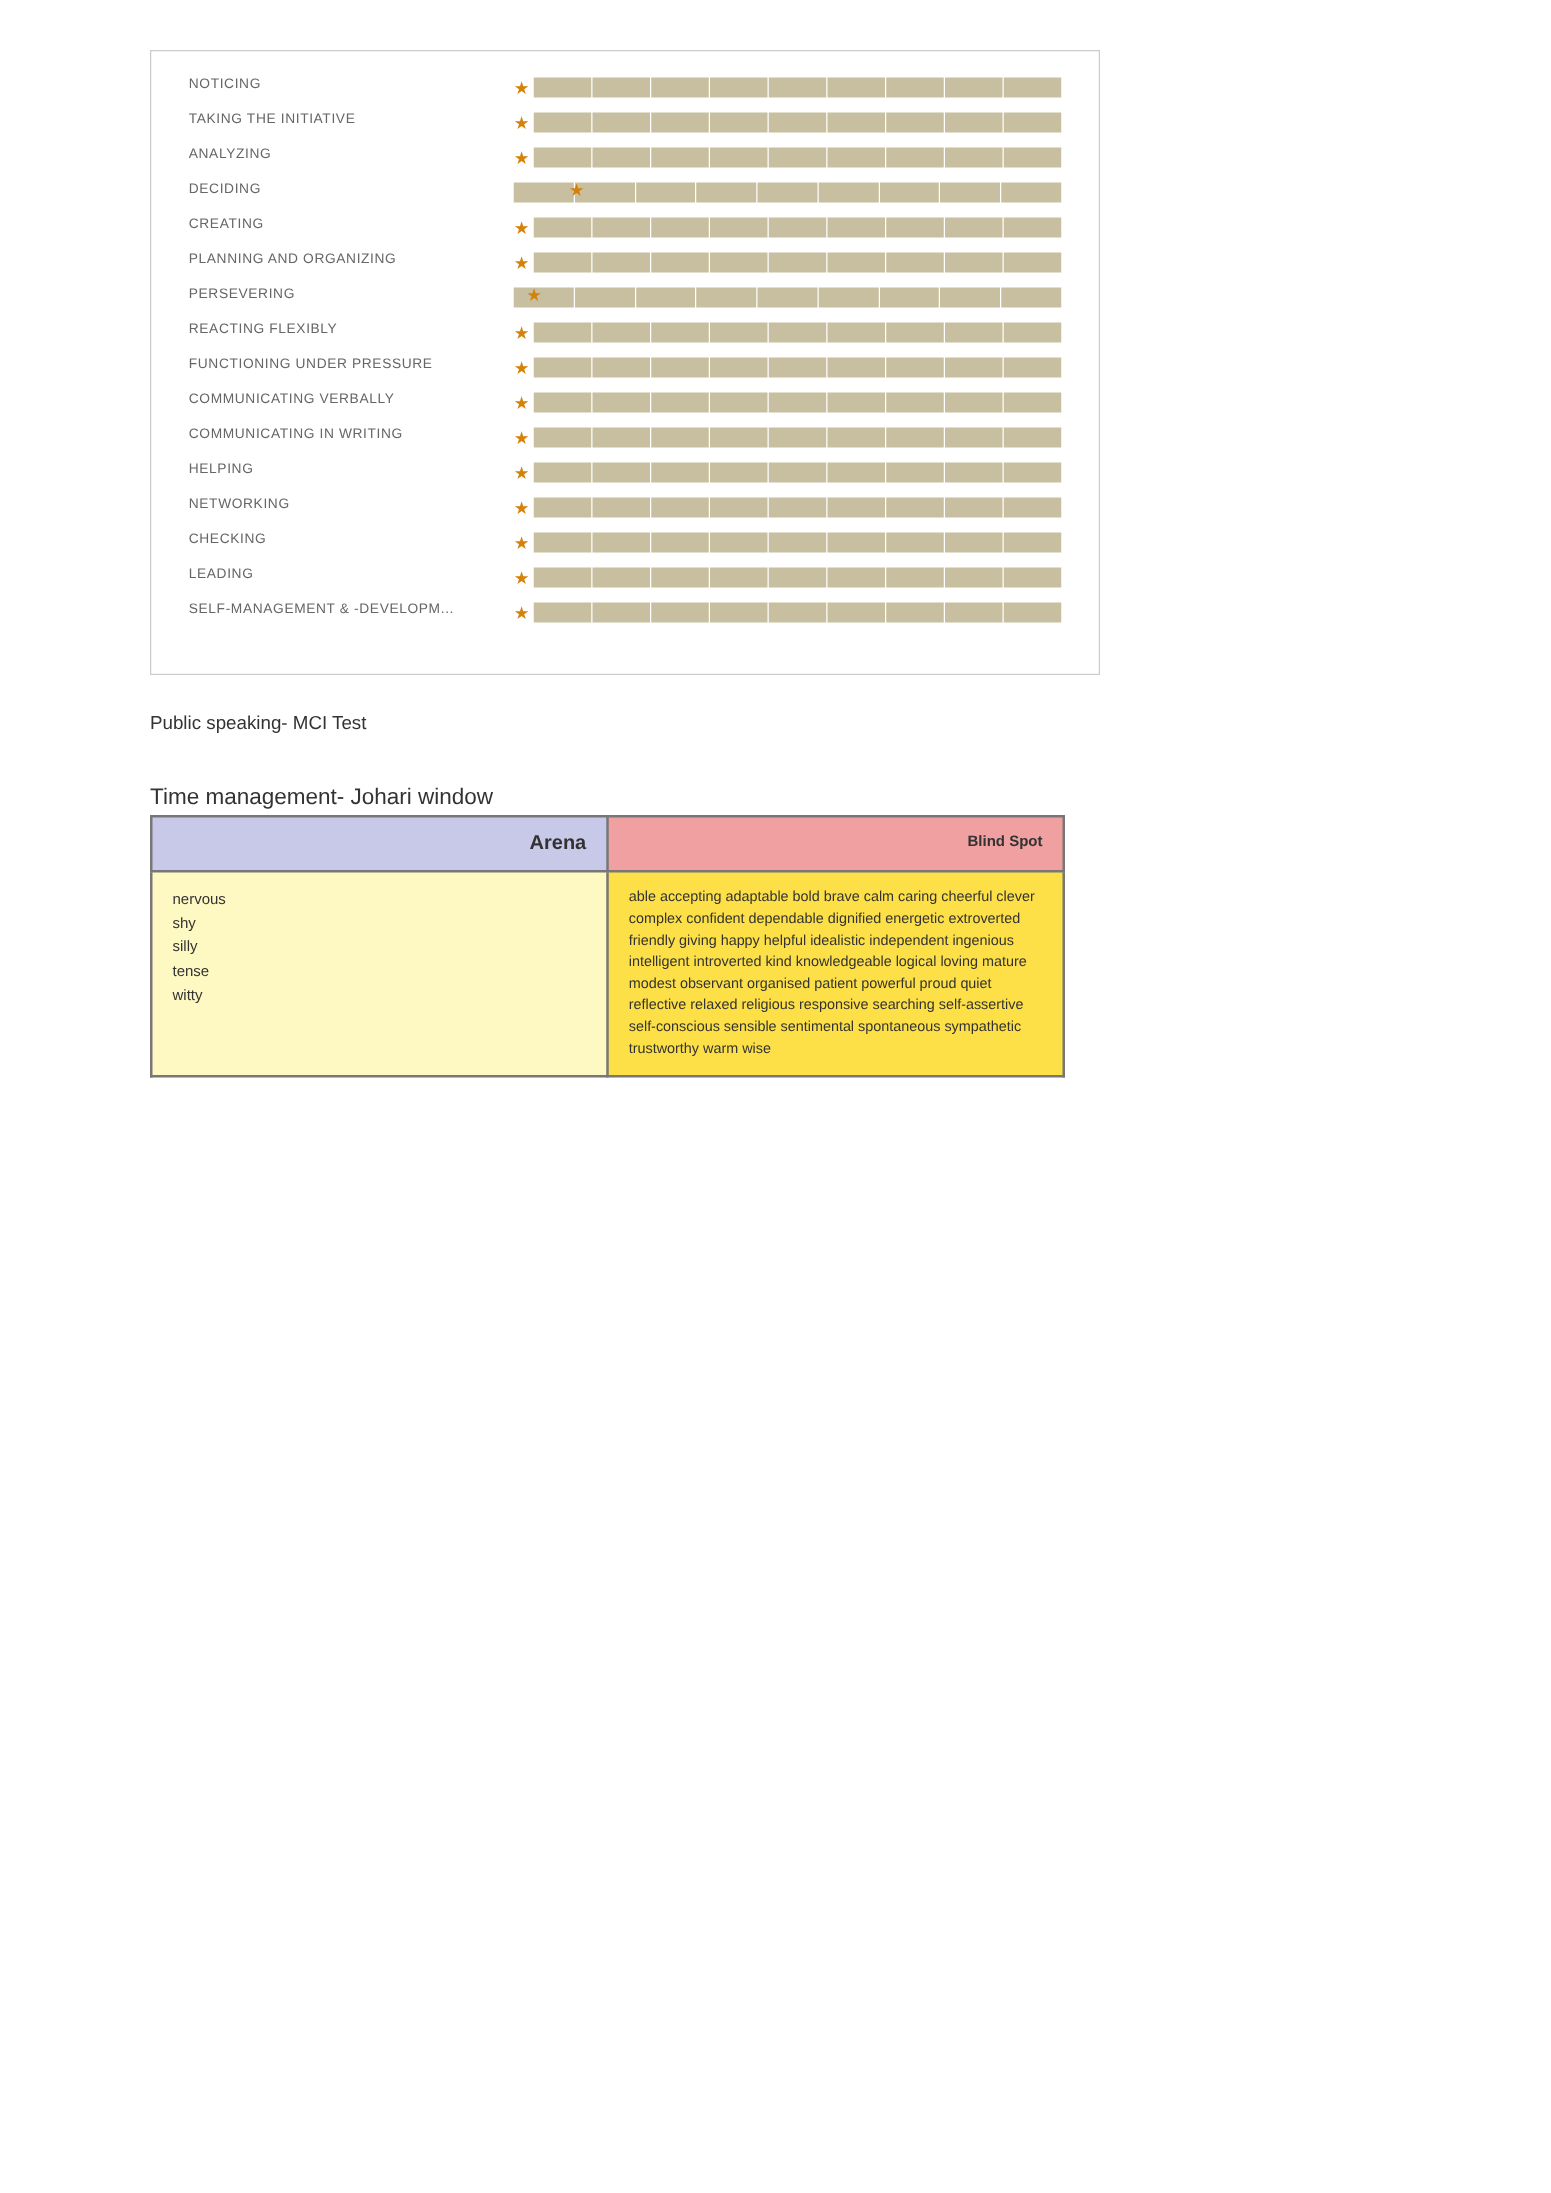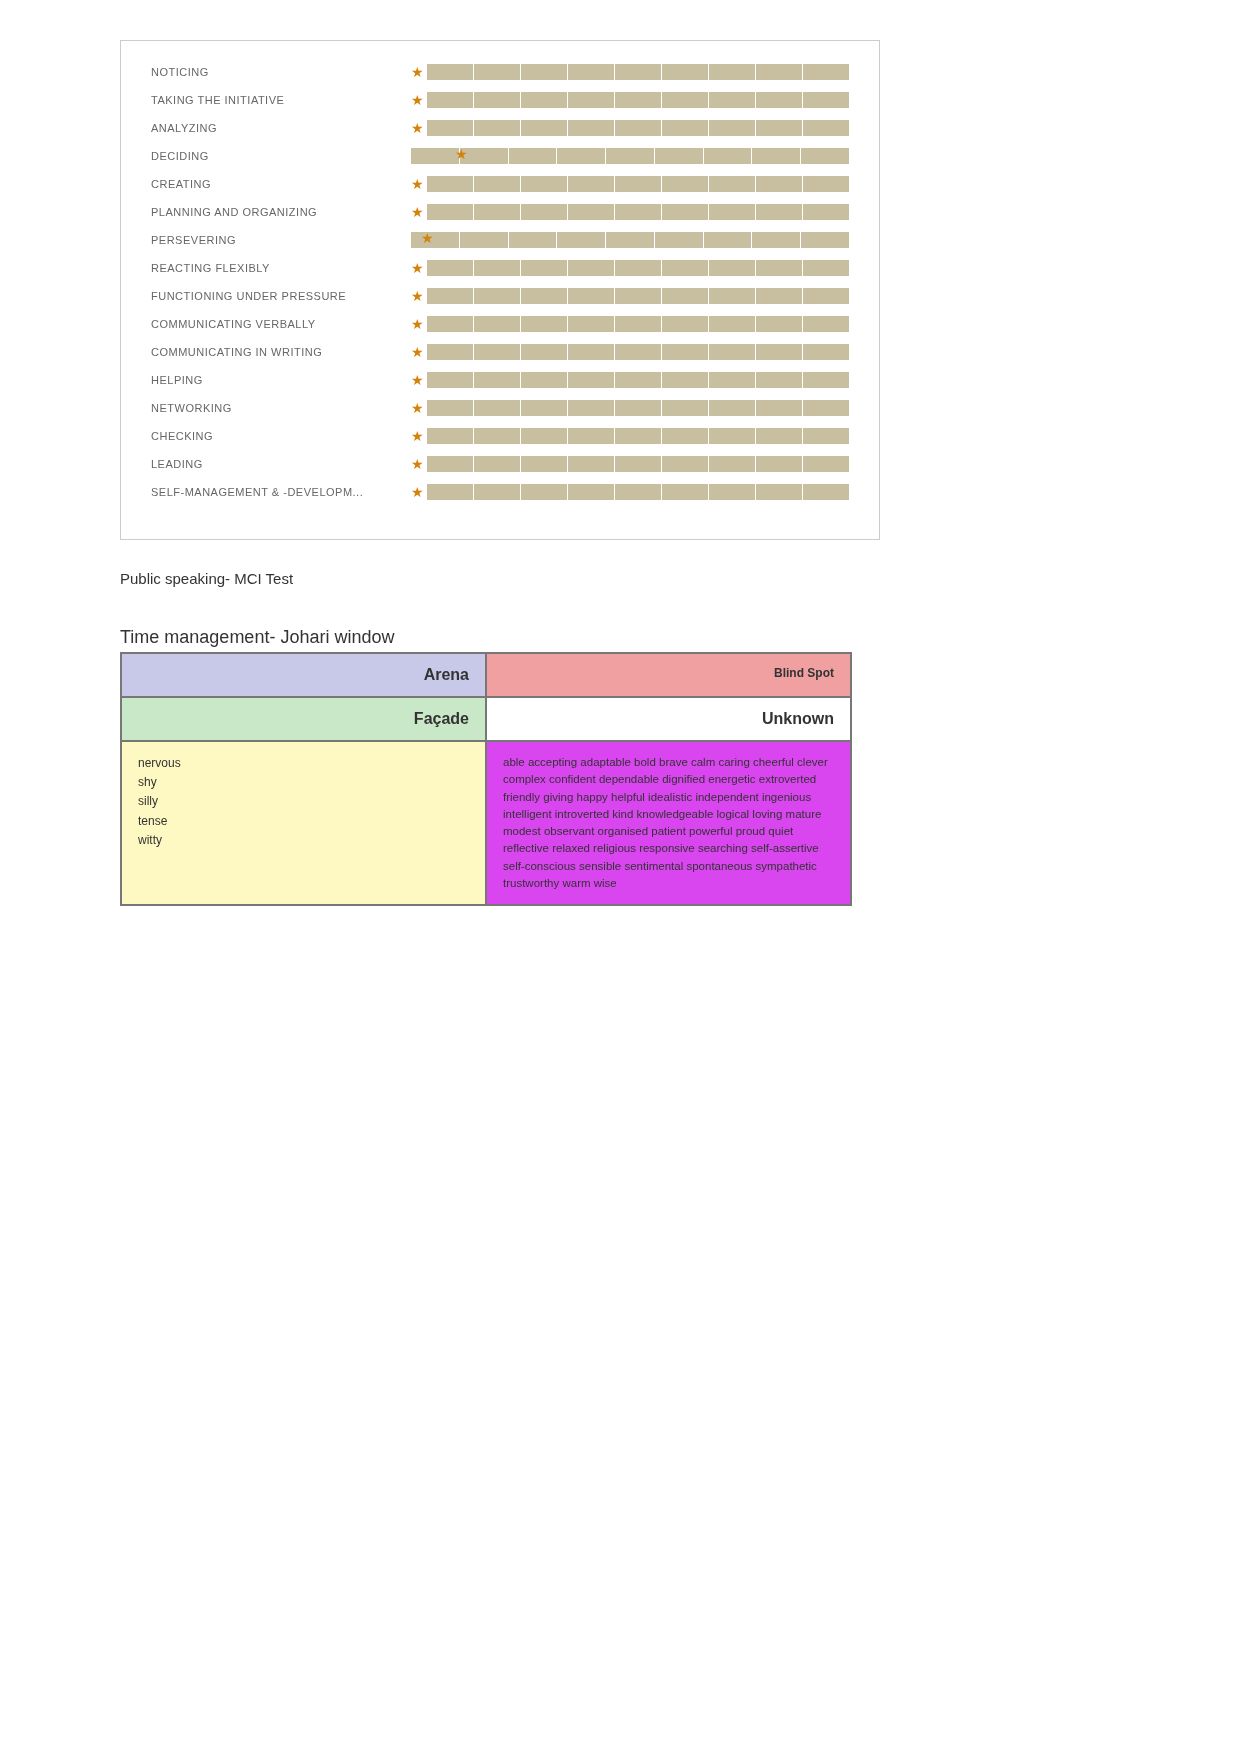--- a/index.html
+++ b/index.html
@@ -17,21 +17,21 @@
       border: 1px solid #ccc;
       padding: 20px 30px 30px 30px;
       margin-bottom: 30px;
       background: #fff;
       width: 760px;
       margin-left: 60px;
     }
 
     .chart-row {
       display: flex;
-      align-items: center;
+      align-items: flex-start;
       margin-bottom: 6px;
       height: 22px;
     }
 
     .chart-label {
       width: 260px;
       font-size: 11px;
       color: #666;
       letter-spacing: 0.5px;
       text-transform: uppercase;
@@ -131,21 +131,21 @@
       color: #333;
     }
 
     .cell-facade-content {
       background: #fef9c3;
       vertical-align: top;
       padding: 10px 16px;
     }
 
     .cell-unknown-content {
-      background: #d946ef;
+      background: #fde047;
       vertical-align: top;
       padding: 10px 16px;
       font-size: 11.5px;
       line-height: 1.5;
       color: #333;
     }
 
     .facade-words {
       font-size: 12px;
       color: #333;
@@ -437,28 +437,20 @@
 <p class="section-title">Time management- Johari window</p>
 
 <table class="johari-table">
   <tbody>
       <tr>
     <td class="cell-arena">
       <strong>Arena</strong>
     </td>
     <td class="cell-blind-spot">
       <strong>Blind Spot</strong>
-    </td>
-  </tr>
-  <tr>
-    <td class="cell-facade">
-      <strong>Façade</strong>
-    </td>
-    <td class="cell-unknown">
-      <strong>Unknown</strong>
     </td>
   </tr>
   <tr>
     <td class="cell-facade-content">
       <div class="facade-words" id="facade-words-el">nervous<br>shy<br>silly<br>tense<br>witty</div>
     </td>
     <td class="cell-unknown-content">
       <span id="unknown-words-el">able accepting adaptable bold brave calm caring cheerful clever complex confident dependable dignified energetic extroverted friendly giving happy helpful idealistic independent ingenious intelligent introverted kind knowledgeable logical loving mature modest observant organised patient powerful proud quiet reflective relaxed religious responsive searching self-assertive self-conscious sensible sentimental spontaneous sympathetic trustworthy warm wise</span>
     </td>
   </tr>

